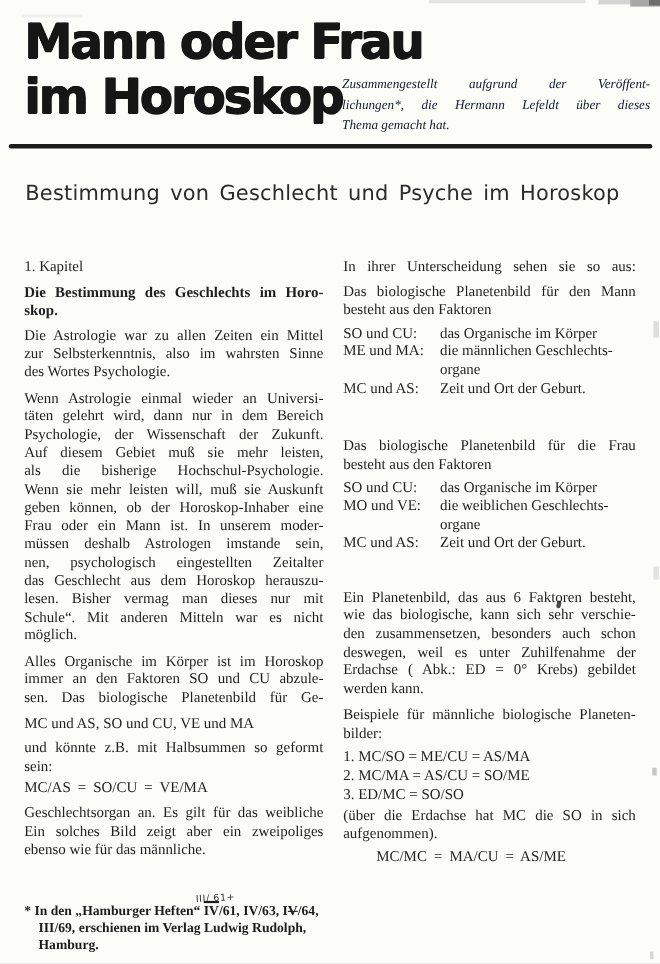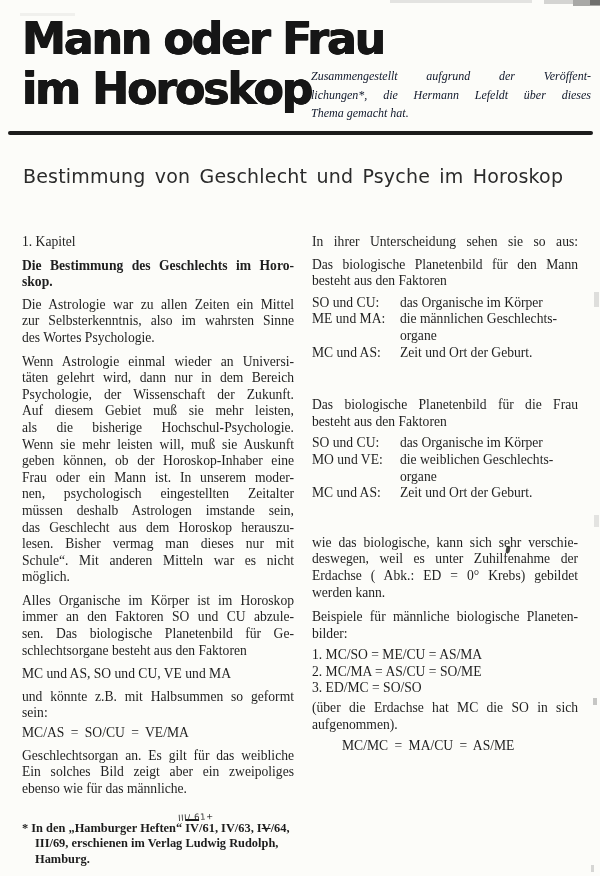--- a/index.html
+++ b/index.html
@@ -133,32 +133,31 @@
         </div>
       <div class="para">
           <div class="ln">Wenn Astrologie einmal wieder an Universi-</div>
           <div class="ln">täten gelehrt wird, dann nur in dem Bereich</div>
           <div class="ln">Psychologie, der Wissenschaft der Zukunft.</div>
           <div class="ln">Auf diesem Gebiet muß sie mehr leisten,</div>
           <div class="ln">als die bisherige Hochschul-Psychologie.</div>
           <div class="ln">Wenn sie mehr leisten will, muß sie Auskunft</div>
           <div class="ln">geben können, ob der Horoskop-Inhaber eine</div>
           <div class="ln">Frau oder ein Mann ist. In unserem moder-</div>
+          <div class="ln">müssen deshalb Astrologen imstande sein,</div>
           <div class="ln">nen, psychologisch eingestellten Zeitalter</div>
-          <div class="ln">müssen deshalb Astrologen imstande sein,</div>
           <div class="ln">das Geschlecht aus dem Horoskop herauszu-</div>
           <div class="ln">lesen. Bisher vermag man dieses nur mit</div>
           <div class="ln">Schule“. Mit anderen Mitteln war es nicht</div>
           <div class="ln ln-last">möglich.</div>
         </div>
       <div class="para">
           <div class="ln">Alles Organische im Körper ist im Horoskop</div>
           <div class="ln">immer an den Faktoren SO und CU abzule-</div>
           <div class="ln">sen. Das biologische Planetenbild für Ge-</div>
-          <div class="ln ln-last">schlechtsorgane besteht aus den Faktoren</div>
         </div>
       <div class="factors nojust">MC und AS, SO und CU, VE und MA</div>
       <div class="para-tight">
           <div class="ln">und könnte z.B. mit Halbsummen so geformt</div>
           <div class="ln ln-last">sein:</div>
         </div>
       <div class="formula nojust">MC/AS = SO/CU = VE/MA</div>
       <div class="para">
           <div class="ln">Geschlechtsorgan an. Es gilt für das weibliche</div>
           <div class="ln">Ein solches Bild zeigt aber ein zweipoliges</div>
@@ -219,21 +218,23 @@
           <div>MC und AS:</div>
           <div class="nojust">
               <div class="ln ln-last">Zeit und Ort der Geburt.</div>
             </div>
         </div>
       </div>
 
       <div class="gap-md"></div>
 
       <div class="para6">
+          <div class="ln">Ein Planetenbild, das aus 6 Faktoren besteht,</div>
           <div class="ln">wie das biologische, kann sich sehr verschie-</div>
+          <div class="ln">den zusammensetzen, besonders auch schon</div>
           <div class="ln">deswegen, weil es unter Zuhilfenahme der</div>
           <div class="ln">Erdachse ( Abk.: ED = 0° Krebs) gebildet</div>
           <div class="ln ln-last">werden kann.</div>
         </div>
       <div class="para7">
           <div class="ln">Beispiele für männliche biologische Planeten-</div>
           <div class="ln ln-last">bilder:</div>
         </div>
       <div class="examples nojust">
           <div class="ln">1. MC/SO = ME/CU = AS/MA</div>

